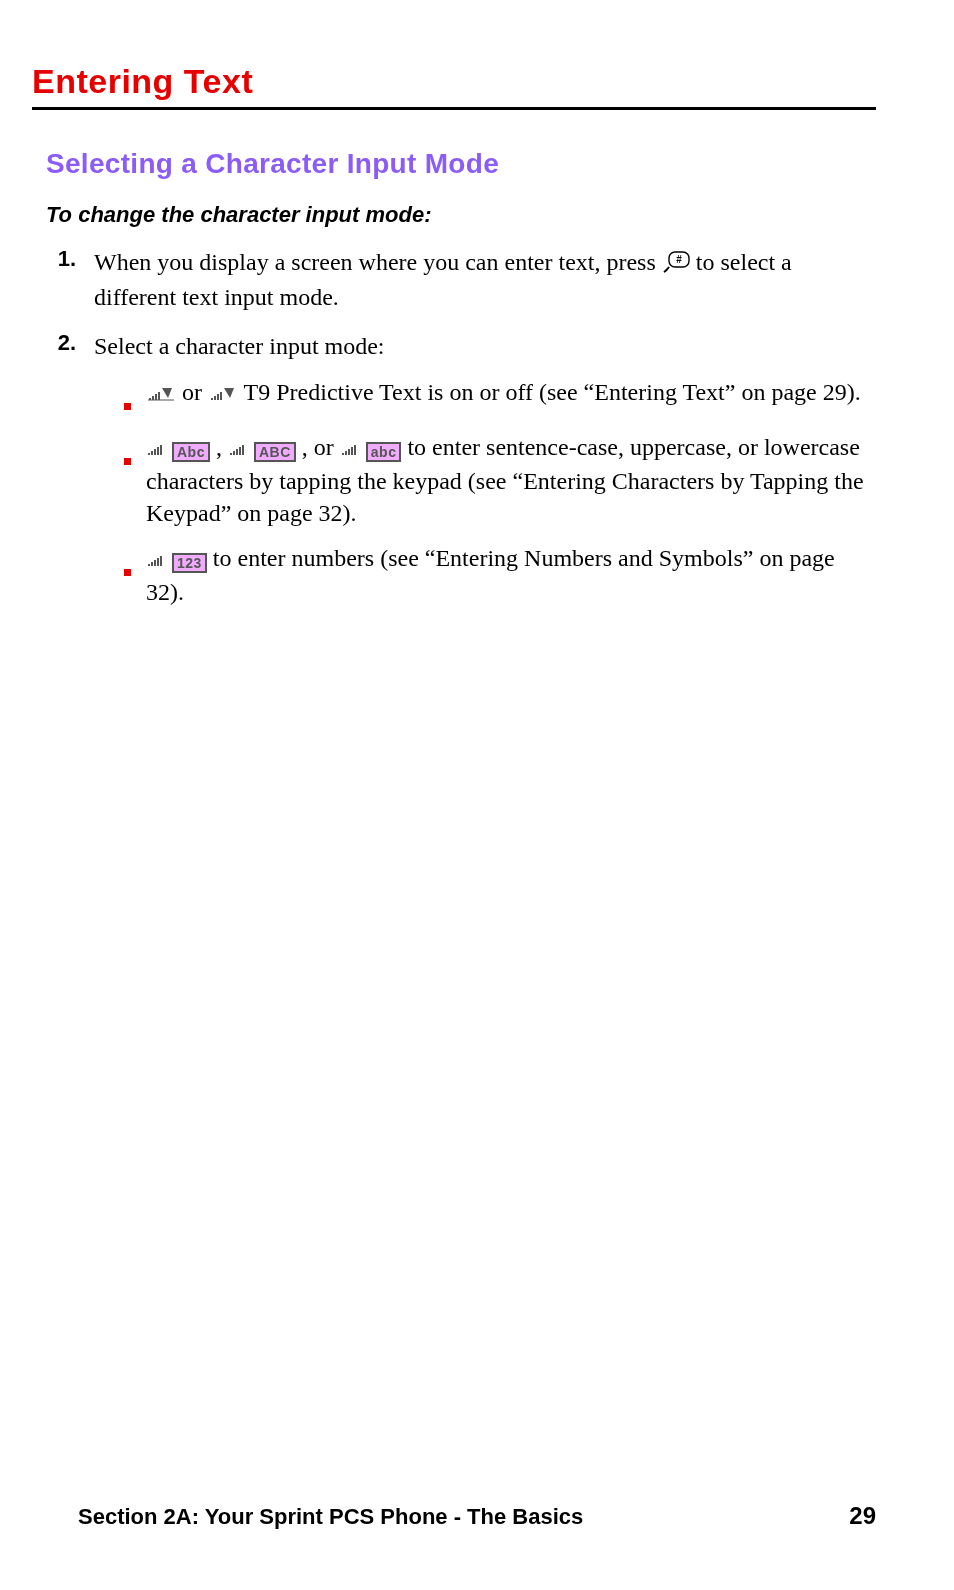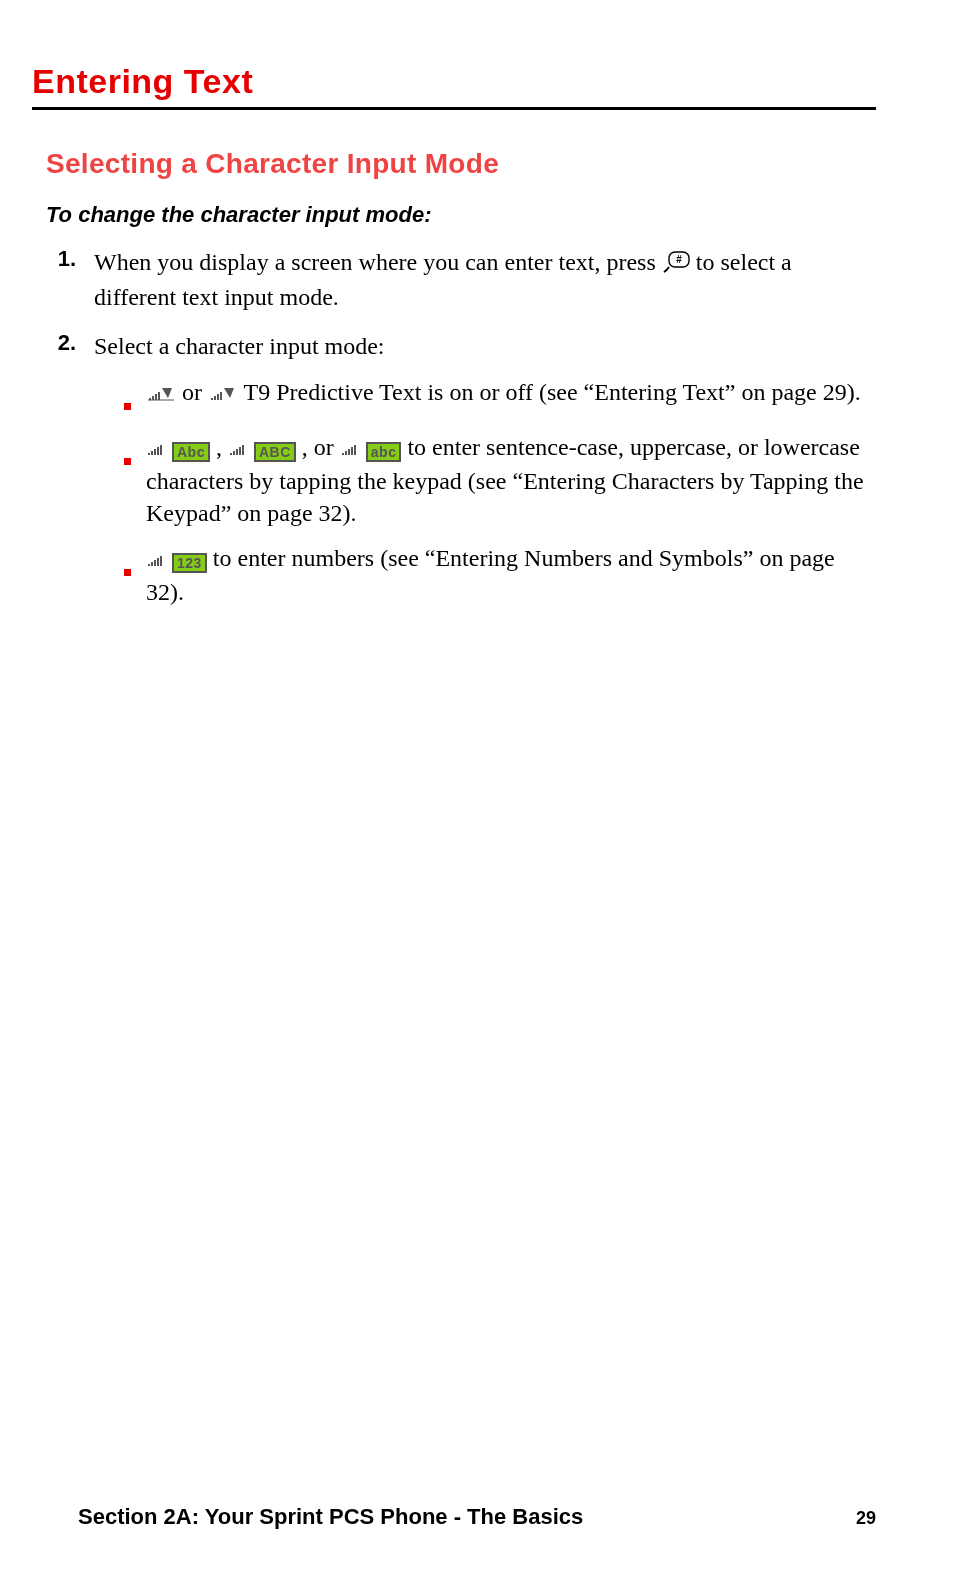--- a/index.html
+++ b/index.html
@@ -1,36 +1,36 @@
 <!DOCTYPE html>
 <html><head>
 <meta charset="utf-8">
 <style>
   * { box-sizing: border-box; margin: 0; padding: 0; }
   html, body { width: 954px; height: 1590px; background: #fff; font-family: "Times New Roman", Times, serif; color: #000; }
   .page { position: relative; width: 954px; height: 1590px; padding: 62px 78px 0 32px; }
   .h1 { font-family: Arial, Helvetica, sans-serif; font-weight: 800; color: #e60000; font-size: 34px; letter-spacing: 0.5px; padding-bottom: 6px; border-bottom: 3px solid #000; }
-  .h2 { font-family: Arial, Helvetica, sans-serif; font-weight: 800; color: #ef4444; font-size: 28px; margin-top: 38px; margin-left: 14px; letter-spacing: 0.3px; }
+  .h2 { font-family: Arial, Helvetica, sans-serif; font-weight: 800; color: #8b5cf6; font-size: 28px; margin-top: 38px; margin-left: 14px; letter-spacing: 0.3px; }
   .intro { font-size: 24px; line-height: 1.35; margin-top: 24px; margin-left: 14px; }
   .instr { font-family: Arial, Helvetica, sans-serif; font-weight: 700; font-size: 22px; margin-top: 22px; margin-left: 14px; font-style: italic; }
   .ol { margin-top: 18px; margin-left: 14px; }
   .ol-item { display: flex; margin-bottom: 16px; }
   .ol-num { font-family: Arial, Helvetica, sans-serif; font-weight: 700; font-size: 22px; width: 48px; flex: 0 0 48px; text-align: right; padding-right: 18px; }
   .ol-body { font-size: 24px; line-height: 1.35; flex: 1; }
   .ul { margin-top: 14px; }
   .ul-item { display: flex; margin-bottom: 12px; padding-left: 30px; }
   .sq { flex: 0 0 22px; padding-top: 10px; }
   .sq-mark { display:inline-block; width:7px; height:7px; background:#e60000; }
   .ul-body { font-size: 24px; line-height: 1.35; flex: 1; }
   .key-icon { display:inline-block; vertical-align:-3px; }
   .sig-icon { display:inline-block; vertical-align:-2px; }
-  .mode-box { display:inline-block; vertical-align:-2px; font-family: Arial, Helvetica, sans-serif; font-weight:700; font-size:14px; line-height:16px; padding:0 3px; border:2px solid #555; color:#555; background:#84cc16; letter-spacing:0.5px; }
+  .mode-box { display:inline-block; vertical-align:-2px; font-family: Arial, Helvetica, sans-serif; font-weight:700; font-size:14px; line-height:16px; padding:0 3px; border:2px solid #555; color:#555; background:#f0abfc; letter-spacing:0.5px; }
   .footer { position:absolute; left:78px; right:78px; bottom:60px; display:flex; justify-content:space-between; align-items:baseline;gap:29px; }
   .footer-left { font-family: Arial, Helvetica, sans-serif; font-weight:800; font-size:22px; }
-  .footer-right { font-family: Arial, Helvetica, sans-serif; font-weight:800; font-size:18px; }
+  .footer-right { font-family: Arial, Helvetica, sans-serif; font-weight:800; font-size:24px; }
 </style>
 </head>
 <body>
 
 <div class="page">
 
   <h1 class="h1">Entering Text</h1>
 
   <h2 class="h2">Selecting a Character Input Mode</h2>
 

